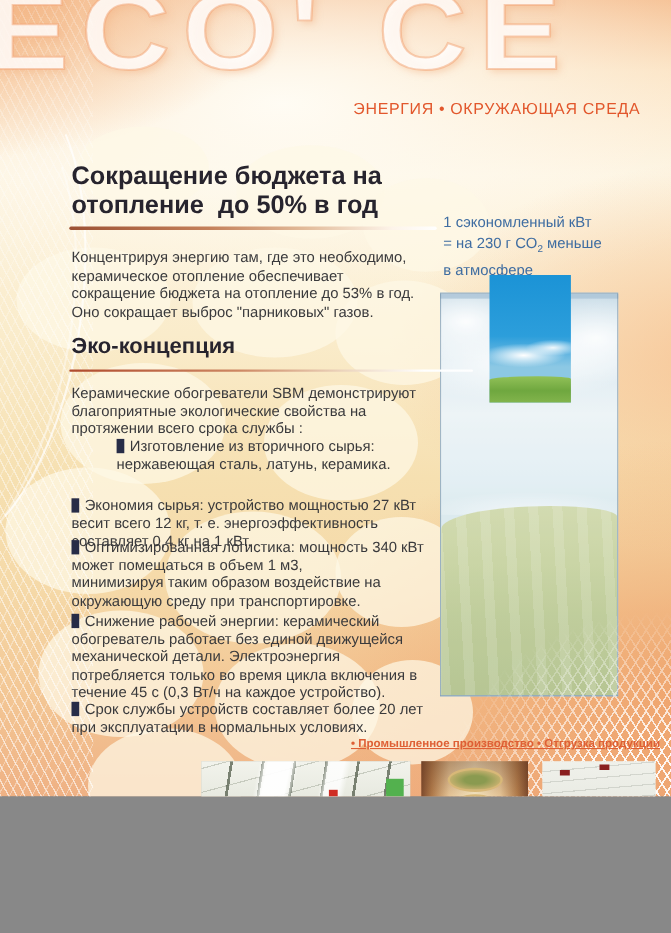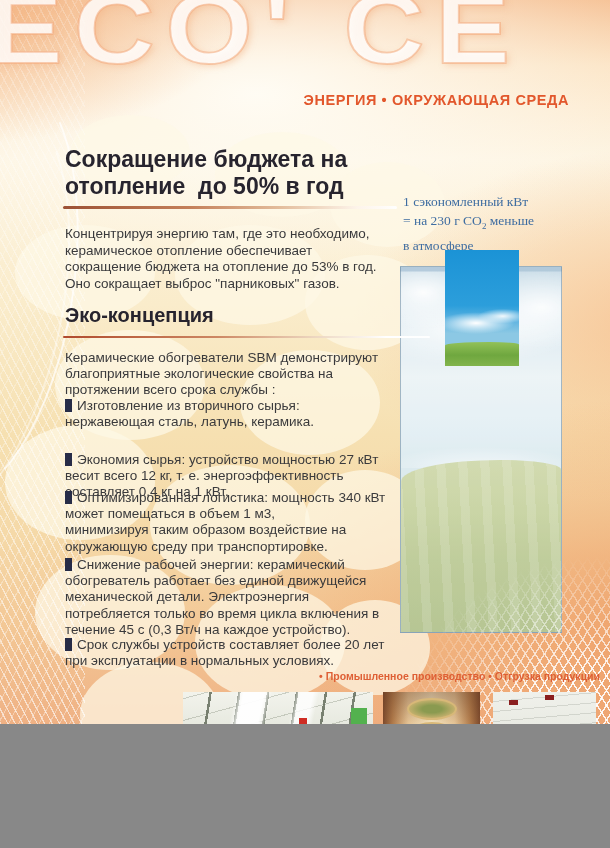--- a/index.html
+++ b/index.html
@@ -39,32 +39,32 @@
   .sw1 { left:-120px; top:70px; width:190px; height:430px; transform:rotate(9deg); }
   .sw2 { left:-132px; top:95px; width:190px; height:430px; transform:rotate(12deg); opacity:.6; }
 
   .watermark { position:absolute; left:-12px; top:-30px; z-index:2; white-space:nowrap;
     font-size:112px; font-weight:bold; letter-spacing:11px;
     color:rgba(255,255,255,.82);
     -webkit-text-stroke:2px rgba(243,168,122,.55);
     text-shadow:3px 3px 7px rgba(244,184,140,.5);
     transform:scaleY(.9); transform-origin:top left; }
 
-  .tagline { position:absolute; top:92px; right:41px; z-index:5;
-    font-size:14.5px; font-weight:bold; letter-spacing:.6px; color:#e2572c; }
+  .tagline { position:absolute; top:92px; right:28px; z-index:5;
+    font-size:14.5px; font-weight:normal; letter-spacing:.6px; color:#e2572c; }
 
   .h1 { position:absolute; left:65px; top:146px; z-index:5; white-space:pre-wrap;
     font-size:23px; line-height:27px; font-weight:bold; color:#27242e; }
   .rule1 { position:absolute; left:63px; top:206px; width:334px; height:2.5px; z-index:6; border-radius:2px;
     background:linear-gradient(to right,#9c5135,#c4805a 38%,#e3bd9c 65%,#fdf4ea 88%,rgba(255,255,255,.95)); }
   .para1 { position:absolute; left:65px; top:226px; width:330px; z-index:5; white-space:pre-wrap;
     font-size:13.5px; line-height:16.6px; color:#3a3a3c; }
 
   .callout { position:absolute; left:403px; top:192px; z-index:5;
-    font-size:13.5px; line-height:19px; color:#3f6da1;font-family:Liberation Serif, serif; }
+    font-size:13.5px; line-height:19px; color:#3f6da1; }
   .callout sub { font-size:9px; }
 
   .img-pale { position:absolute; left:400px; top:266px; width:162px; height:367px; z-index:3;
     border:1px solid rgba(125,150,170,.65); box-sizing:border-box;
     background:
       linear-gradient(180deg, rgba(148,180,204,.8) 0 4px, rgba(148,180,204,0) 5px),
       radial-gradient(60% 14% at 14% 7%, rgba(255,255,255,.95), transparent 70%),
       radial-gradient(70% 16% at 88% 11%, rgba(255,255,255,.9), transparent 70%),
       radial-gradient(95% 13% at 40% 17%, rgba(255,255,255,.85), transparent 75%),
       linear-gradient(180deg,#b6d0df 0%, #cfe2ec 12%, #e8f1f4 30%, #dcebf1 46%, #d2e4ea 56%, #cfe0e6 100%); }
@@ -89,21 +89,21 @@
   .h2 { position:absolute; left:65px; top:304px; z-index:5;
     font-size:20px; font-weight:bold; color:#27242e; }
   .rule2 { position:absolute; left:63px; top:336px; width:367px; height:2px; z-index:6; border-radius:2px;
     background:linear-gradient(to right,#b04a2d,#cd8763 42%,#ecd5be 68%,#ffffff 88%,rgba(255,255,255,.95)); }
 
   .eco { position:absolute; left:65px; z-index:5; width:335px; white-space:pre-wrap;
     font-size:13.5px; line-height:16.2px; color:#3a3a3c; }
   .marker { display:inline-block; width:7px; height:13px; background:#272c47; margin-right:5px; vertical-align:-2px; }
 
   .caption { position:absolute; top:670px; right:10px; z-index:8;
-    font-size:10.5px; font-weight:bold; color:#de5f35; }
+    font-size:10.5px; font-weight:bold; color:#de5f35;text-decoration:underline; }
 
   .photo { position:absolute; top:692px; height:124px; z-index:8; overflow:hidden; }
   .photo>div { position:absolute; }
 
   .ph-wh { left:183px; width:190px; background:#cfd3c9; }
   .wh-roof { left:0; top:0; width:100%; height:64px;
     background:
       linear-gradient(102deg, transparent 26%, rgba(255,255,255,.95) 30% 40%, transparent 44%),
       linear-gradient(102deg, transparent 55%, rgba(255,255,255,.8) 58% 64%, transparent 67%),
       repeating-linear-gradient(99deg, transparent 0 26px, rgba(82,92,74,.75) 26px 28.5px),
@@ -219,21 +219,21 @@
   </div>
   <div class="img-inset">
     <div class="field"></div>
   </div>
 
   <div class="h2">Эко-концепция</div>
   <div class="rule2"></div>
   <div class="eco" style="top:350px;">Керамические обогреватели SBM демонстрируют
 благоприятные экологические свойства на
 протяжении всего срока службы :</div>
-  <div class="eco" style="top:398px;"><span class="marker"></span><span>Изготовление из вторичного сырья:
+  <div class="eco" style="top:398px;margin-left:41px;"><span class="marker"></span><span>Изготовление из вторичного сырья:
 нержавеющая сталь, латунь, керамика.</span></div>
   <div class="eco" style="top:414px;margin-top:38px;"><span class="marker"></span><span>Экономия сырья: устройство мощностью 27 кВт
 весит всего 12 кг, т. е. энергоэффективность
 составляет 0,4 кг на 1 кВт.</span></div>
   <div class="eco" style="top:490px;"><span class="marker"></span><span>Оптимизированная логистика: мощность 340 кВт
 может помещаться в объем 1 м3,
 минимизируя таким образом воздействие на
 окружающую среду при транспортировке.</span></div>
   <div class="eco" style="top:557px;"><span class="marker"></span><span>Снижение рабочей энергии: керамический
 обогреватель работает без единой движущейся

